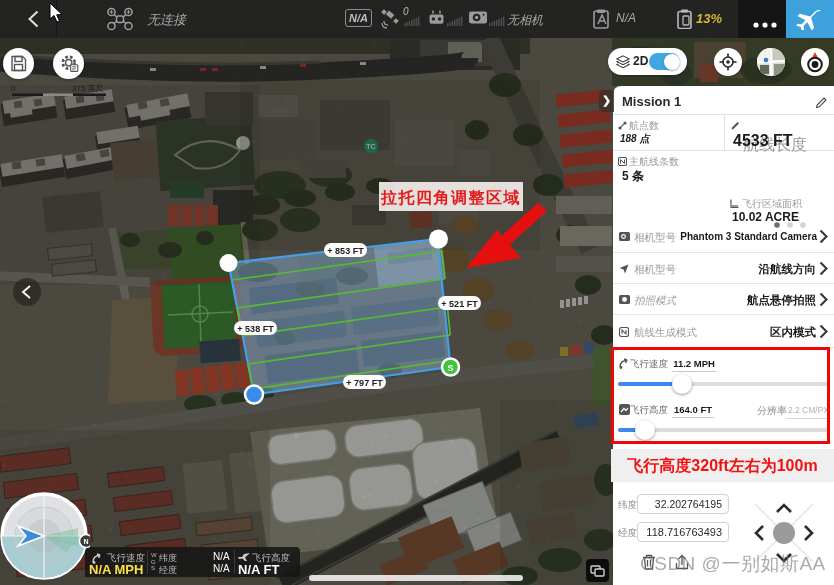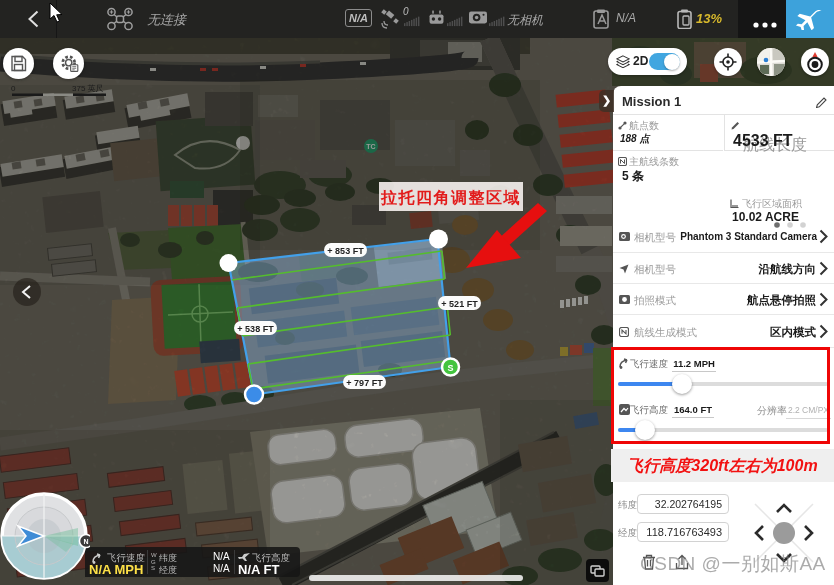--- a/index.html
+++ b/index.html
@@ -693,21 +693,21 @@
     <svg class="abs" style="left:206px;top:8px;" width="9" height="15" viewBox="0 0 9 15">
           <path d="M1.5,1.5 L7.5,7.5 L1.5,13.5" stroke="#333" stroke-width="2" fill="none"></path>
         </svg>
   </div>
 
   <div class="abs" style="left:0;top:198px;width:221px;height:31px;border-bottom:1px solid #e8e8e8;">
     <svg class="abs" style="left:6px;top:11px;" width="11" height="9" viewBox="0 0 11 9">
           <rect x="0" y="0" width="11" height="9" rx="1.5" fill="#555"></rect>
           <circle cx="5.5" cy="4.5" r="2.4" fill="#fff"></circle>
         </svg>
-    <div class="abs" style="left:21px;top:10px;font-size:10.5px;color:#9a9a9a;">拍照模式</div>
+    <div class="abs" style="left:21px;top:10px;font-size:10.5px;color:#9a9a9a;font-style:italic;">拍照模式</div>
     <div class="abs" style="right:18px;top:9px;font-size:11.5px;font-weight:bold;color:#1a1a1a;">航点悬停拍照</div>
     <svg class="abs" style="left:206px;top:8px;" width="9" height="15" viewBox="0 0 9 15">
           <path d="M1.5,1.5 L7.5,7.5 L1.5,13.5" stroke="#333" stroke-width="2" fill="none"></path>
         </svg>
   </div>
 
   <div class="abs" style="left:0;top:229px;width:221px;height:32px;">
     <svg class="abs" style="left:6px;top:12px;" width="10" height="10" viewBox="0 0 10 10">
           <rect x="0.5" y="0.5" width="9" height="9" rx="2" fill="none" stroke="#555" stroke-width="1.2"></rect>
           <path d="M3,6.8 L3,3 L7,6.8 L7,3" stroke="#555" stroke-width="1.1" fill="none"></path>
@@ -746,21 +746,21 @@
 
     <div class="abs" style="left:5px;top:34px;width:210px;height:4px;background:#dcdcdc;border-radius:2px;"></div>
 
     <div class="abs" style="left:5px;top:34px;width:27px;height:4px;background:#3d87f0;border-radius:2px;"></div>
 
     <div class="abs" style="left:22px;top:26px;width:20px;height:20px;background:#fff;border-radius:50%;box-shadow:0 1px 3px rgba(0,0,0,0.4);"></div>
   </div>
 
   <div class="abs" style="left:-2px;top:261px;width:219px;height:97px;border:3px solid #ef0606;"></div>
 
-  <div class="abs" style="left:-2px;top:363px;width:223px;height:33px;background:#efefef;font-style:italic;">
+  <div class="abs" style="left:-2px;top:363px;width:223px;height:33px;background:#efefef;">
     <div class="abs" style="left:0;top:7px;width:223px;text-align:center;font-size:16px;font-weight:bold;color:#f21111;">飞行高度320ft左右为100m</div>
   </div>
 
   <div class="abs" style="left:5px;top:413px;font-size:9.5px;color:#8a8a8a;">纬度</div>
 
   <div class="abs" style="left:24px;top:408px;width:92px;height:20px;background:#fff;border:1px solid #d2d2d2;border-radius:4px;font-size:10.5px;color:#2b2b2b;text-align:right;line-height:19px;padding-right:6px;">32.202764195</div>
 
   <div class="abs" style="left:5px;top:441px;font-size:9.5px;color:#8a8a8a;">经度</div>
 
   <div class="abs" style="left:24px;top:436px;width:92px;height:20px;background:#fff;border:1px solid #d2d2d2;border-radius:4px;font-size:11px;color:#2b2b2b;text-align:right;line-height:19px;padding-right:6px;">118.716763493</div>

